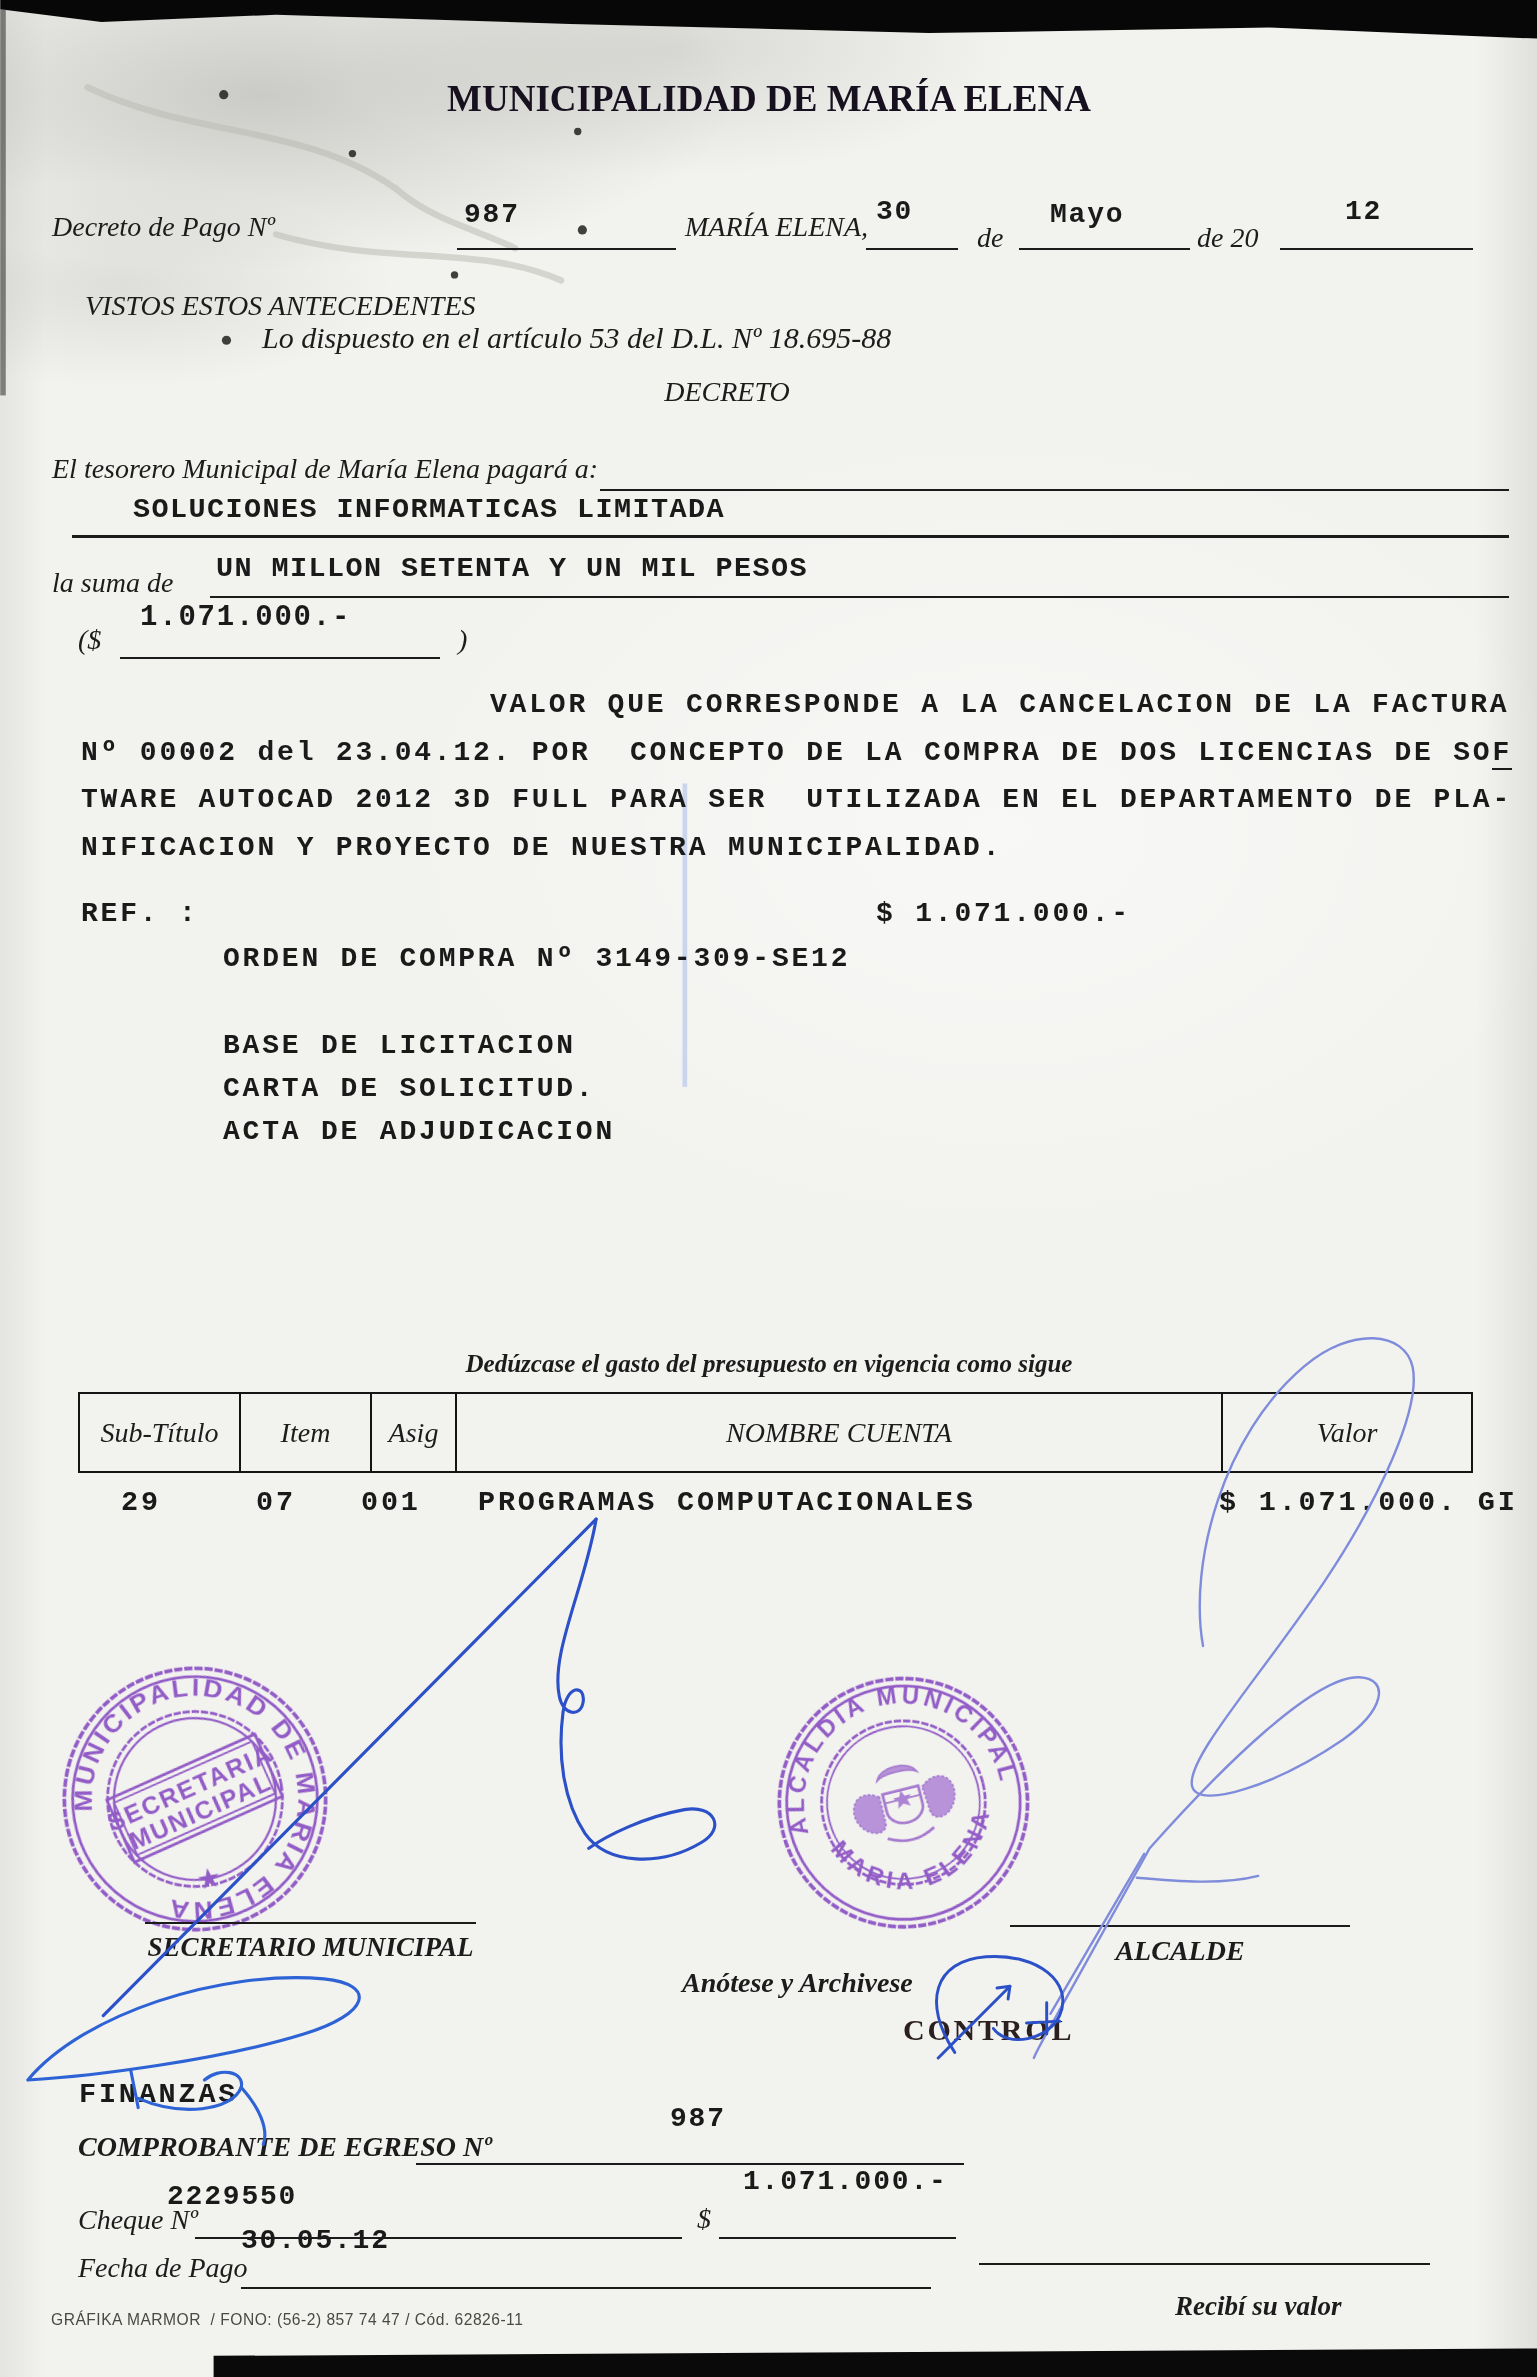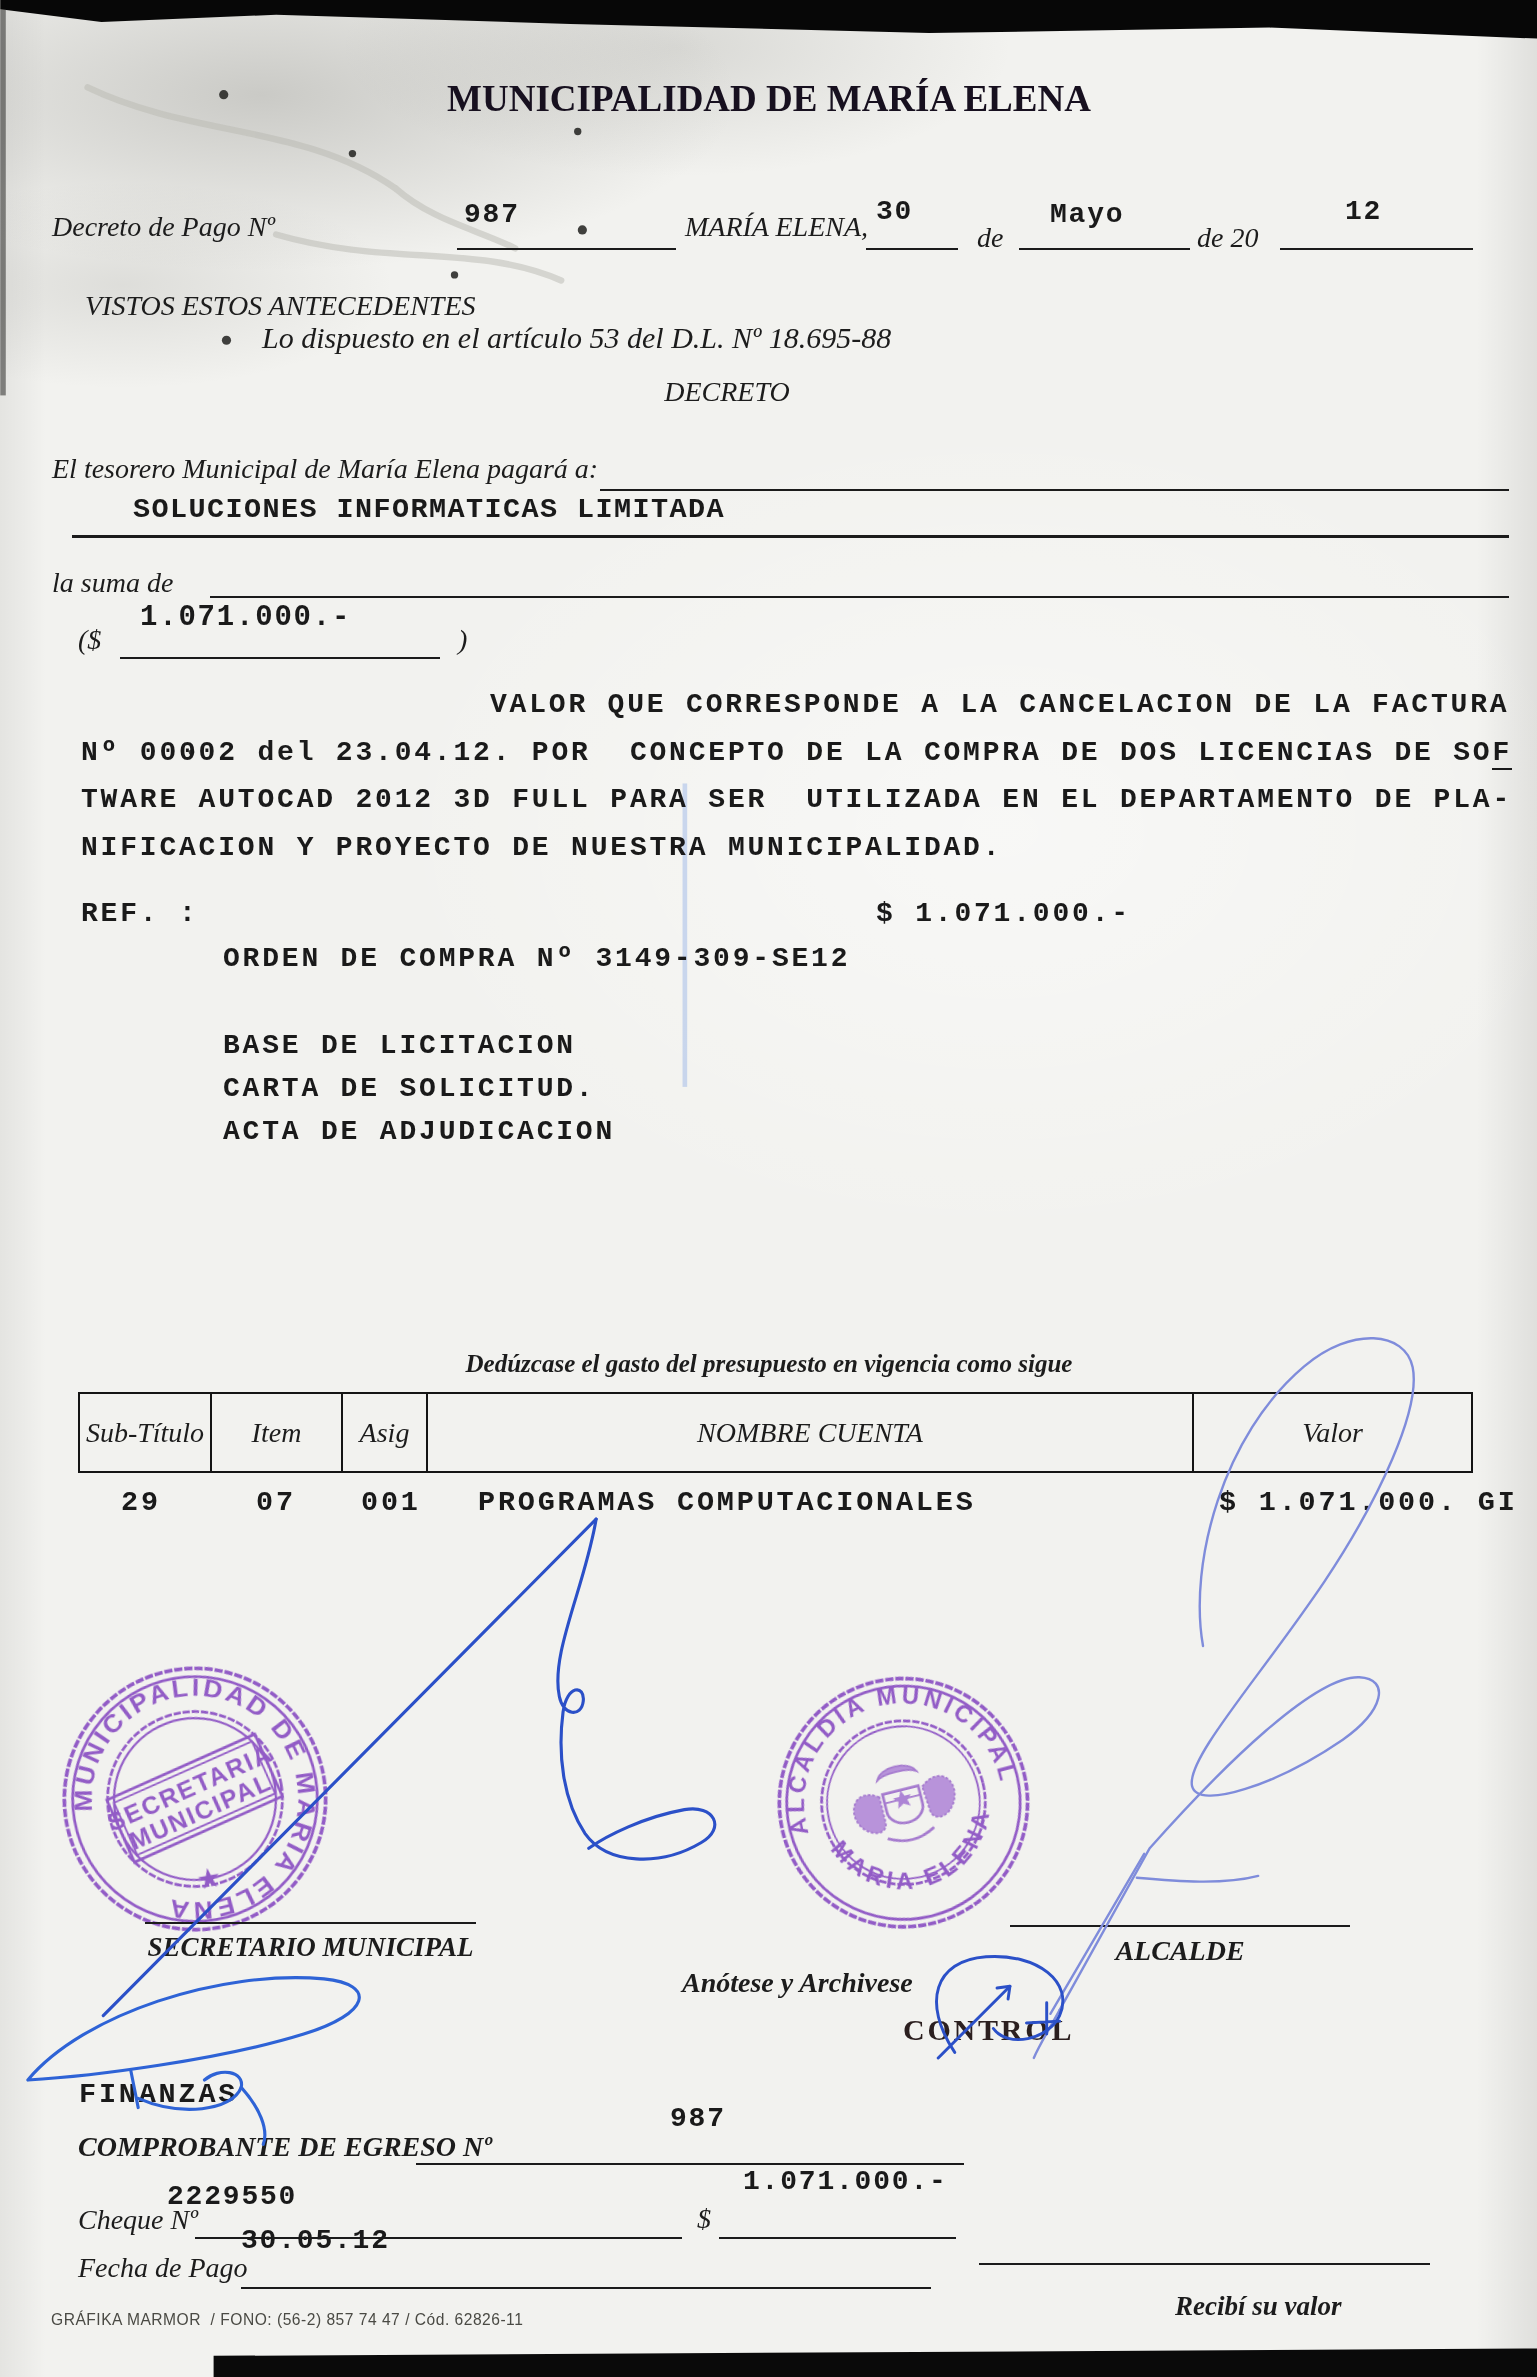--- a/index.html
+++ b/index.html
@@ -74,20 +74,21 @@
   <div class="t mono s34 ls2" style="left:1345px;top:197px">12</div>
 
   <div class="t ser s34" style="left:85px;top:291px">VISTOS ESTOS ANTECEDENTES</div>
   <div class="t ser s33" style="left:262px;top:322px">Lo dispuesto en el artículo 53 del D.L. Nº 18.695-88</div>
   <div class="t ser s34 ctr" style="left:405px;top:377px;width:644px">DECRETO</div>
 
   <div class="t ser s34" style="left:52px;top:454px">El tesorero Municipal de María Elena pagará a:</div>
   <div class="rule" style="left:600px;top:489px;width:909px"></div>
   <div class="t mono s31 ls1" style="left:133px;top:495px">SOLUCIONES INFORMATICAS LIMITADA</div>
   <div class="rule rule4" style="left:72px;top:535px;width:1437px"></div>
+  <div class="t mono s31 ls1" style="left:216px;top:554px">UN MILLON SETENTA Y UN MIL PESOS</div>
   <div class="t ser s34" style="left:52px;top:568px">la suma de</div>
   <div class="rule" style="left:210px;top:596px;width:1299px"></div>
   <div class="t mono s32 ls2" style="left:140px;top:602px">1.071.000.-</div>
   <div class="t ser s34" style="left:78px;top:625px">($</div>
   <div class="rule" style="left:120px;top:657px;width:320px"></div>
   <div class="t ser s34" style="left:458px;top:625px">)</div>
 
   <div class="t mono s30" style="left:490px;top:690px">VALOR QUE CORRESPONDE A LA CANCELACION DE LA FACTURA</div>
   <div class="t mono s30" style="left:81px;top:738px"><span>Nº 00002 del 23.04.12. POR  CONCEPTO DE LA COMPRA DE DOS LICENCIAS DE SO</span><span style="border-bottom:2.8px solid #1a1a1a">F</span></div>
   <div class="t mono s30" style="left:81px;top:785px">TWARE AUTOCAD 2012 3D FULL PARA SER  UTILIZADA EN EL DEPARTAMENTO DE PLA-</div>
@@ -95,21 +96,21 @@
 
   <div class="t mono s30" style="left:81px;top:899px">REF. :</div>
   <div class="t mono s30" style="left:876px;top:899px">$ 1.071.000.-</div>
   <div class="t mono s30" style="left:223px;top:944px">ORDEN DE COMPRA Nº 3149-309-SE12</div>
   <div class="t mono s30" style="left:223px;top:1031px">BASE DE LICITACION</div>
   <div class="t mono s30" style="left:223px;top:1074px">CARTA DE SOLICITUD.</div>
   <div class="t mono s30" style="left:223px;top:1117px">ACTA DE ADJUDICACION</div>
 
   <div class="t ser s27 ctr" style="left:0;right:0;top:1350px;font-weight:bold">Dedúzcase el gasto del presupuesto en vigencia como sigue</div>
   <div id="budget-table">
-    <div class="cell" style="width:132px">Sub-Título</div>
+    <div class="cell" style="width:161px">Sub-Título</div>
     <div class="cell" style="width:131px">Item</div>
     <div class="cell" style="width:85px">Asig</div>
     <div class="cell" style="width:766px">NOMBRE CUENTA</div>
     <div class="cell" style="flex:1">Valor</div>
   </div>
   <div class="t mono s31" style="left:121px;top:1488px">29</div>
   <div class="t mono s31" style="left:256px;top:1488px">07</div>
   <div class="t mono s31" style="left:361px;top:1488px">001</div>
   <div class="t mono s31" style="left:478px;top:1488px">PROGRAMAS COMPUTACIONALES</div>
   <div class="t mono s31" style="left:1219px;top:1488px">$ 1.071.000. GI</div>

